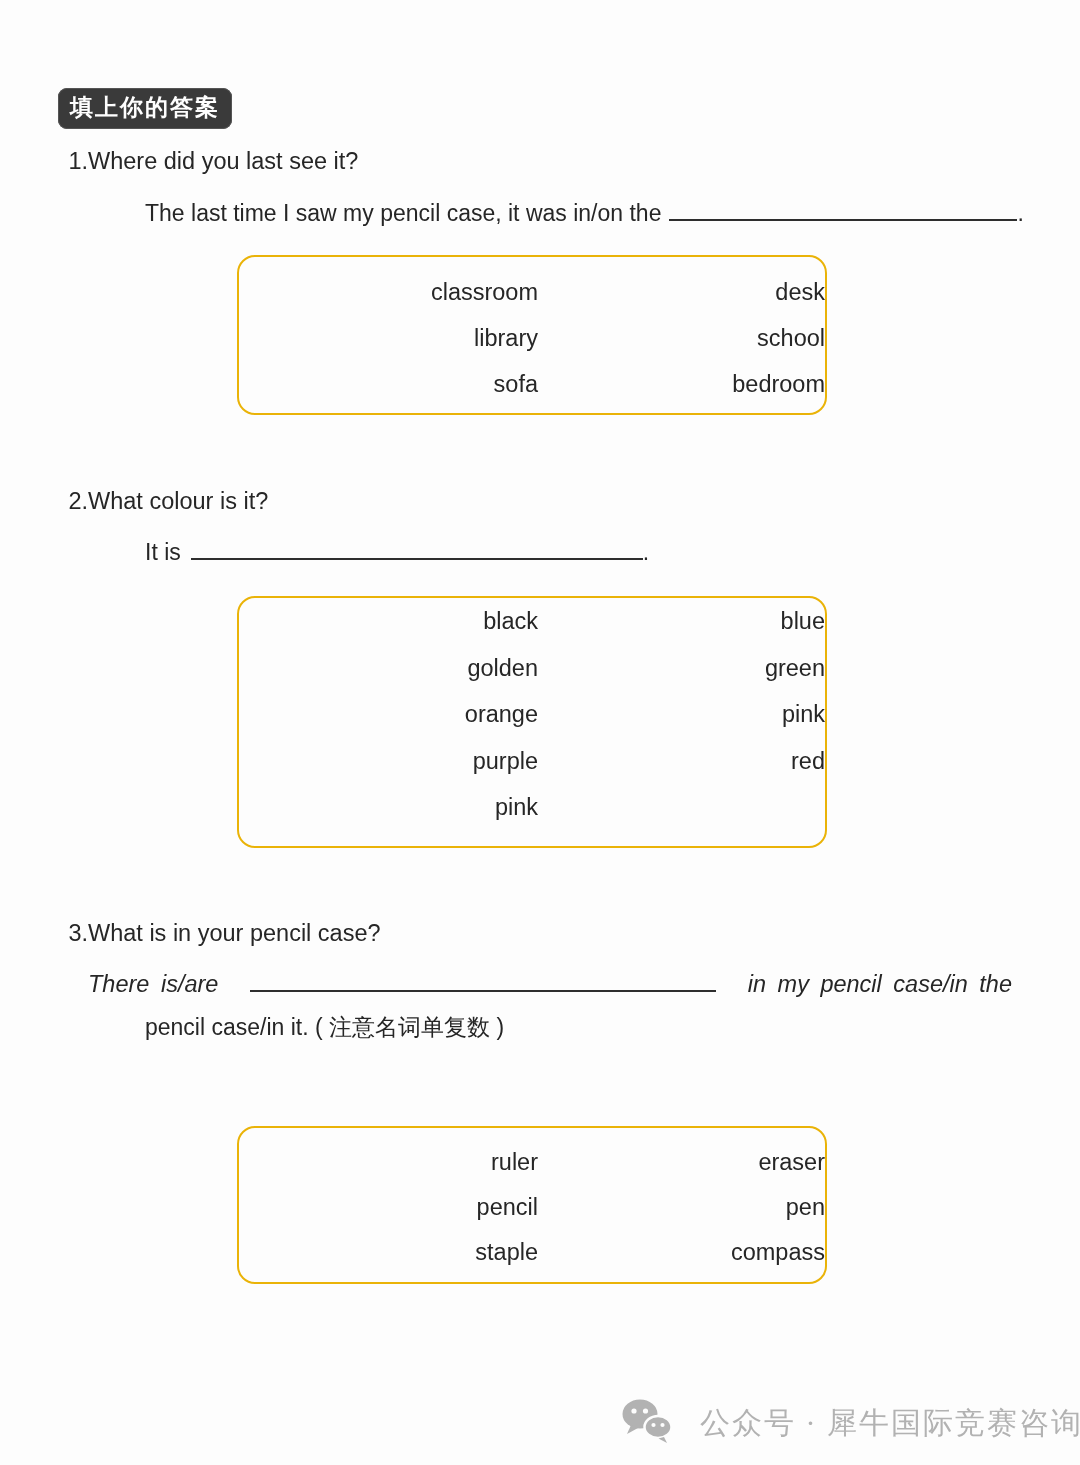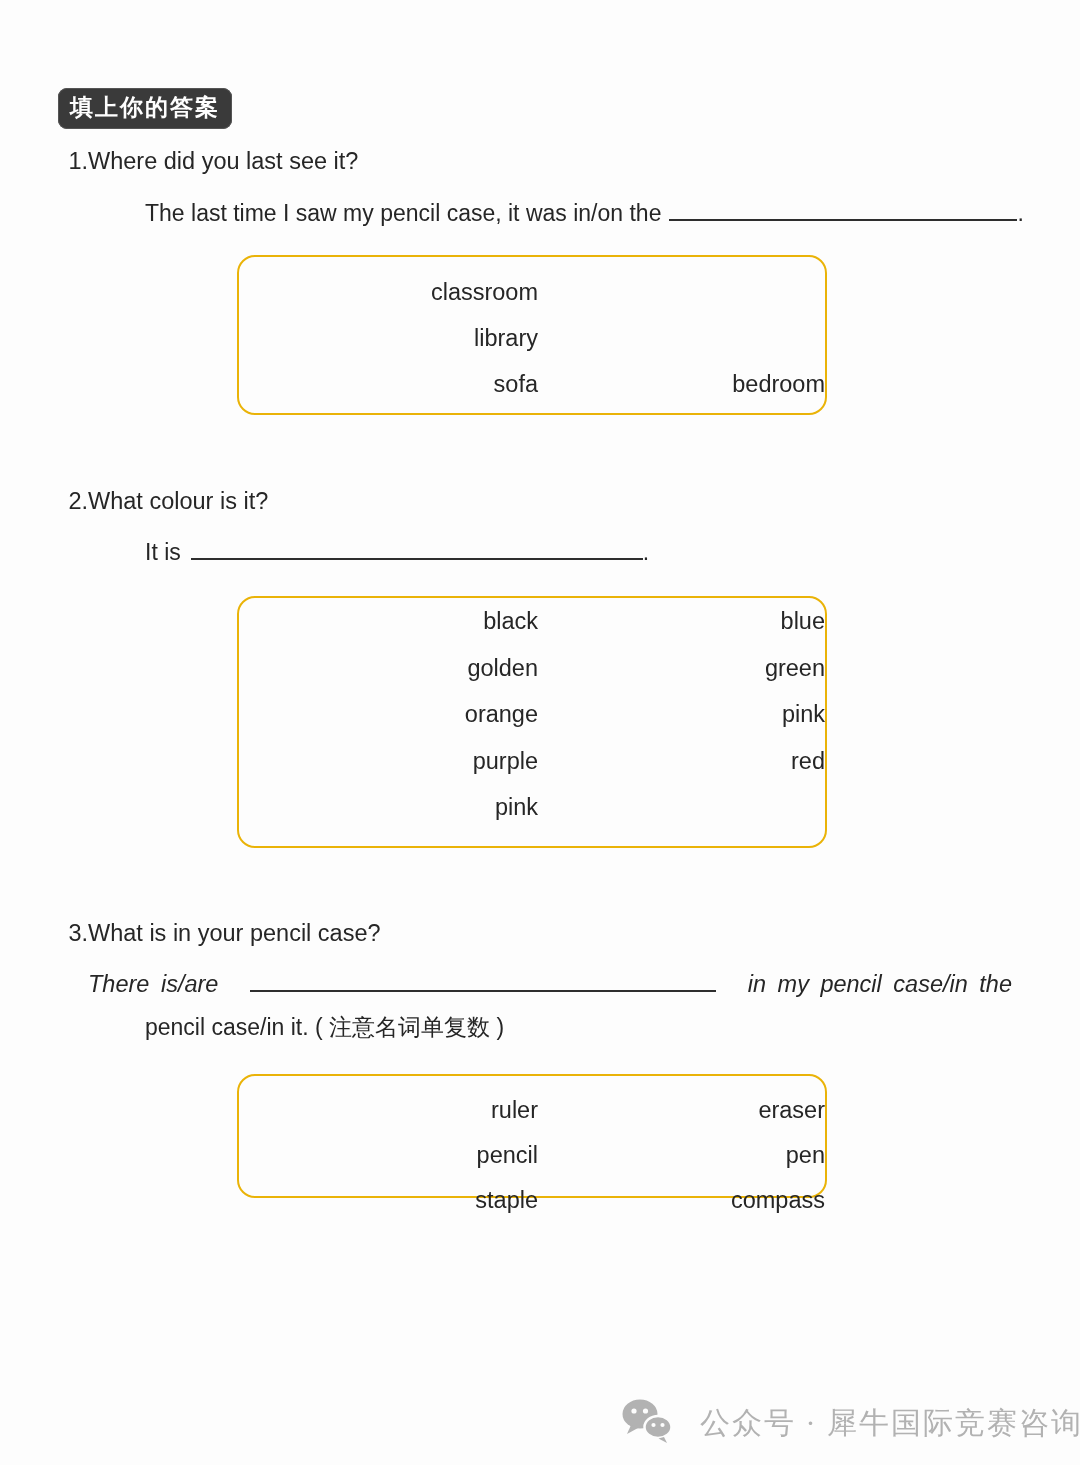--- a/index.html
+++ b/index.html
@@ -80,21 +80,21 @@
   }
   .word-row {
     display: grid;
     grid-template-columns: 277px 1fr;
     line-height: 46px;
     font-size: 23.5px;
   }
   .box-1 { top: 255px; height: 160px; padding-top: 12px; }
   .box-2 { top: 596px; height: 252px; }
   .box-2 .word-row { line-height: 46.5px; }
-  .box-3 { top: 1074px; height: 124px; padding-top: 12px; }
+  .box-3 { top: 1126px; height: 158px; padding-top: 12px; }
   .box-3 .word-row { line-height: 45px; }
 
   
   .watermark {
     position: absolute;
     left: 620px;
     top: 1398px;
     display: flex;
     align-items: center;
     gap: 26px;
@@ -118,23 +118,25 @@
     <span class="q-num">1.</span>
     <span>Where did you last see it?</span>
   </div>
   <div class="answer-line" style="top:195px;">
     <span>The last time I saw my pencil case, it was in/on the</span><span class="blank blank-q1"></span><span>.</span>
   </div>
 
   <div class="word-box box-1">
     <div class="word-row">
       <span>classroom</span>
+      <span>desk</span>
     </div>
     <div class="word-row">
       <span>library</span>
+      <span>school</span>
     </div>
     <div class="word-row">
       <span>sofa</span>
       <span>bedroom</span>
     </div>
   </div>
 
   <div class="q-title" style="top:488px;">
     <span class="q-num">2.</span>
     <span>What colour is it?</span>

